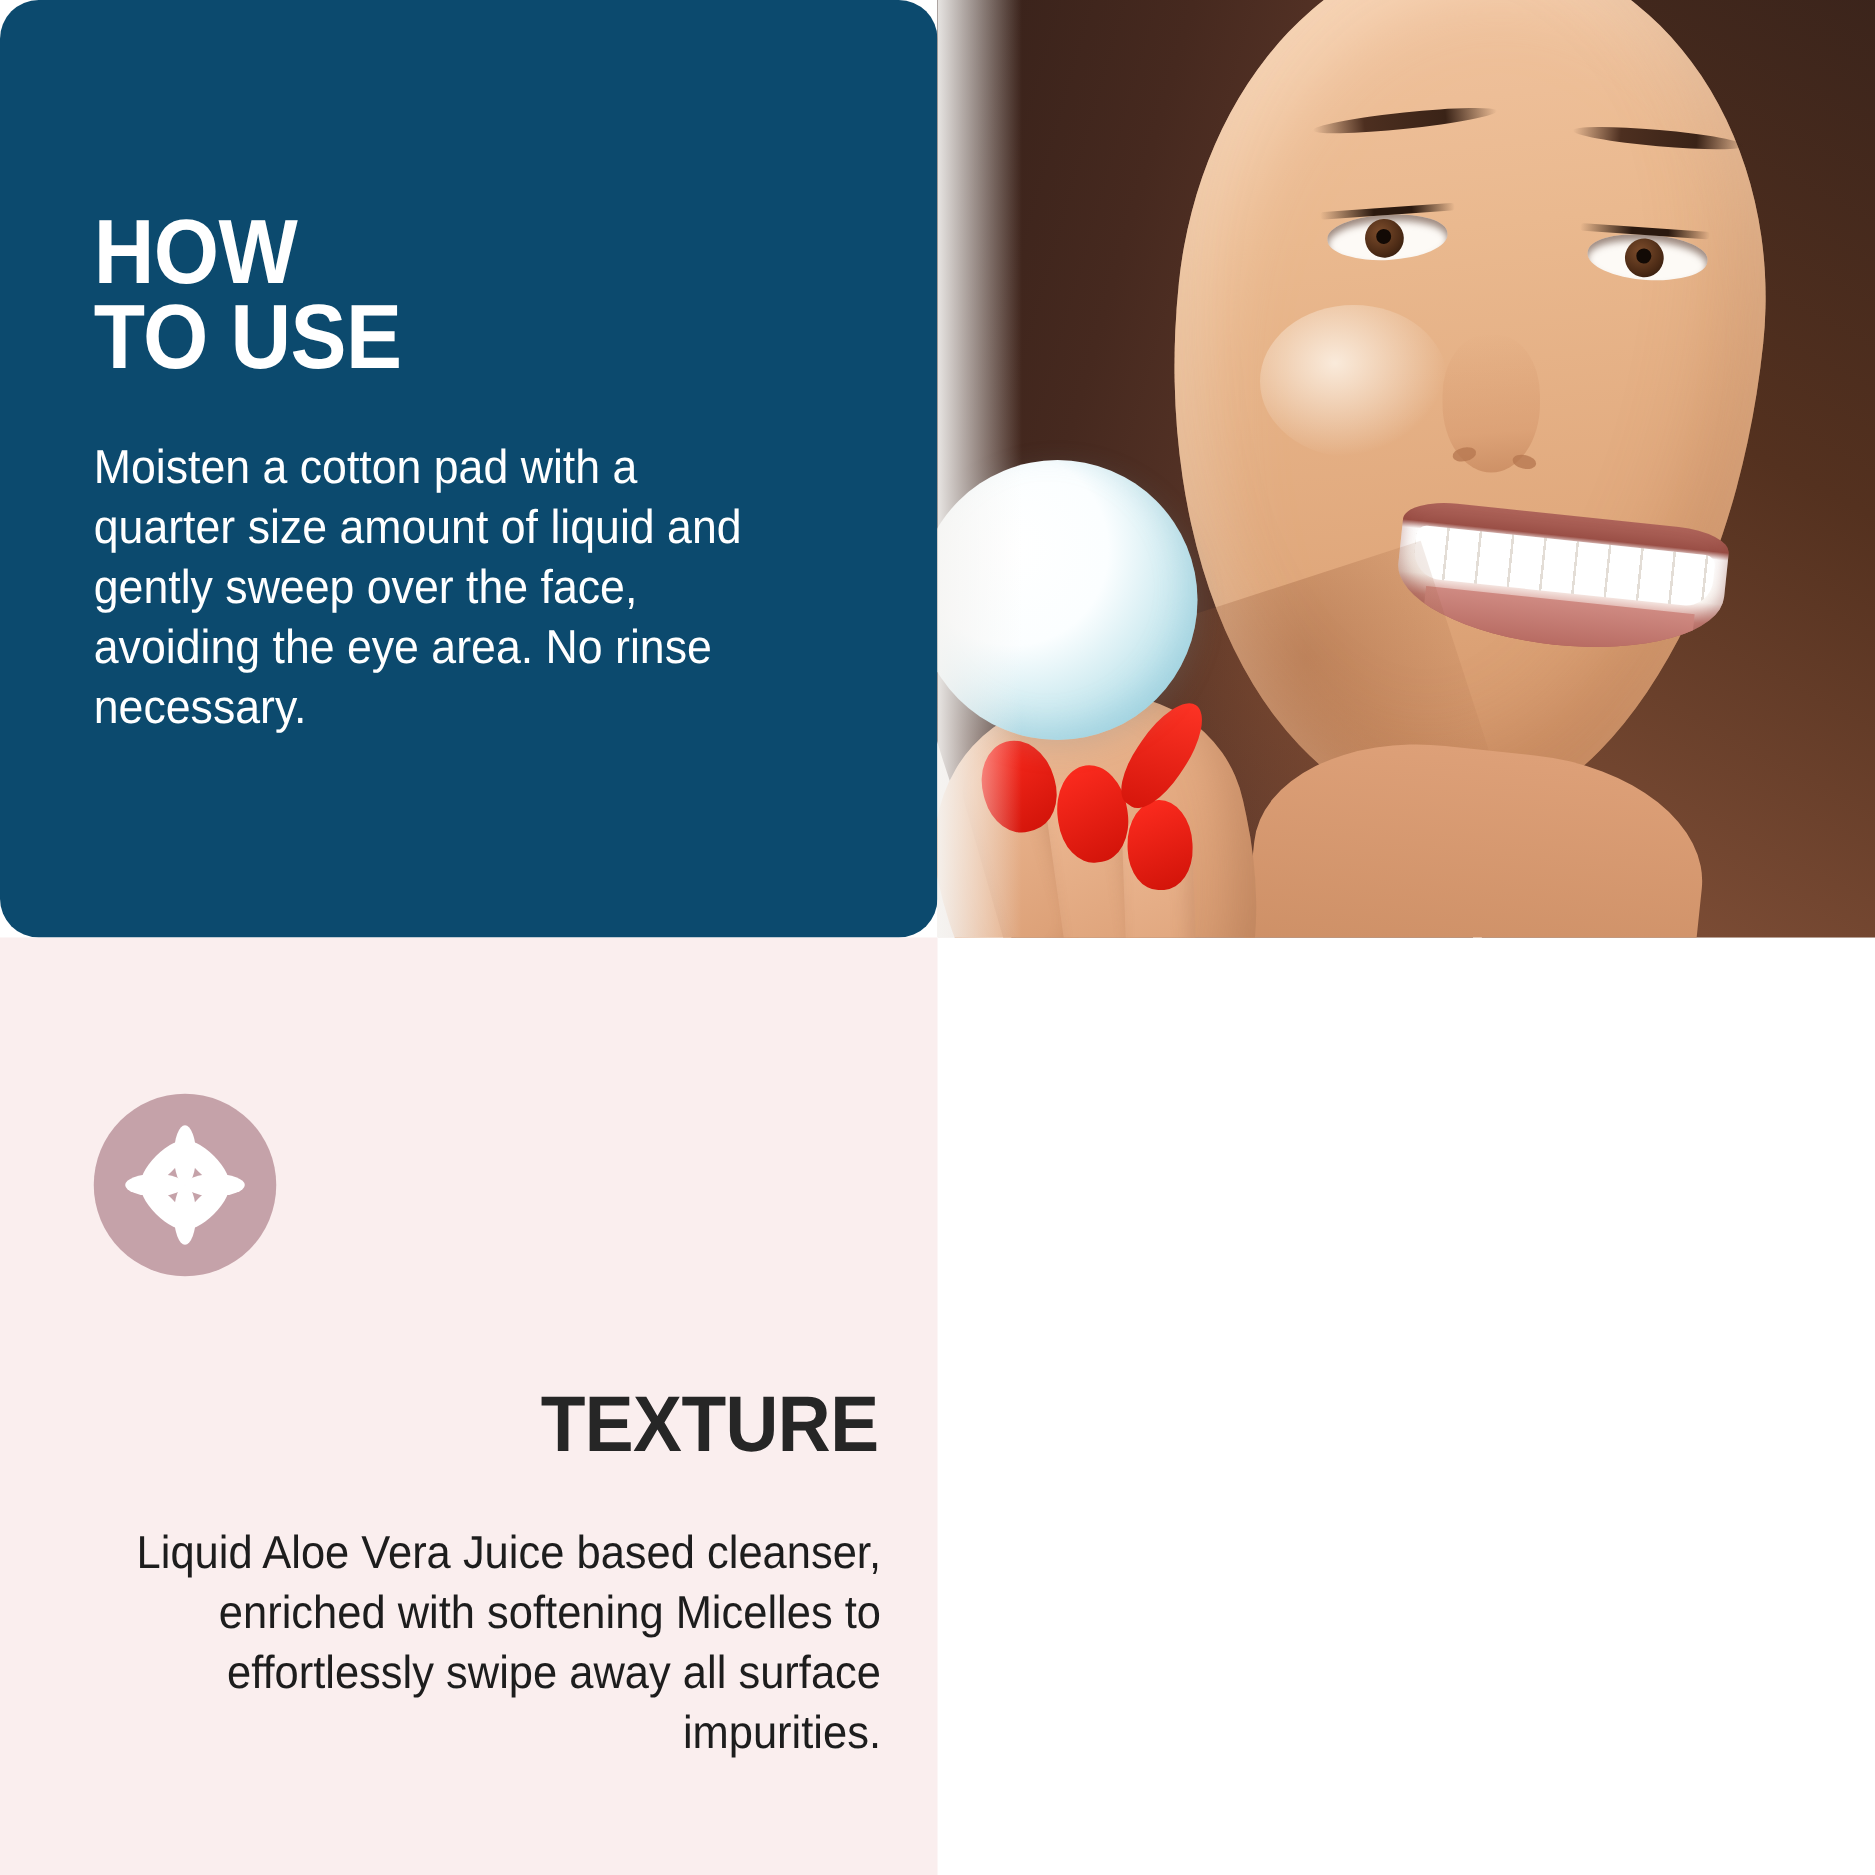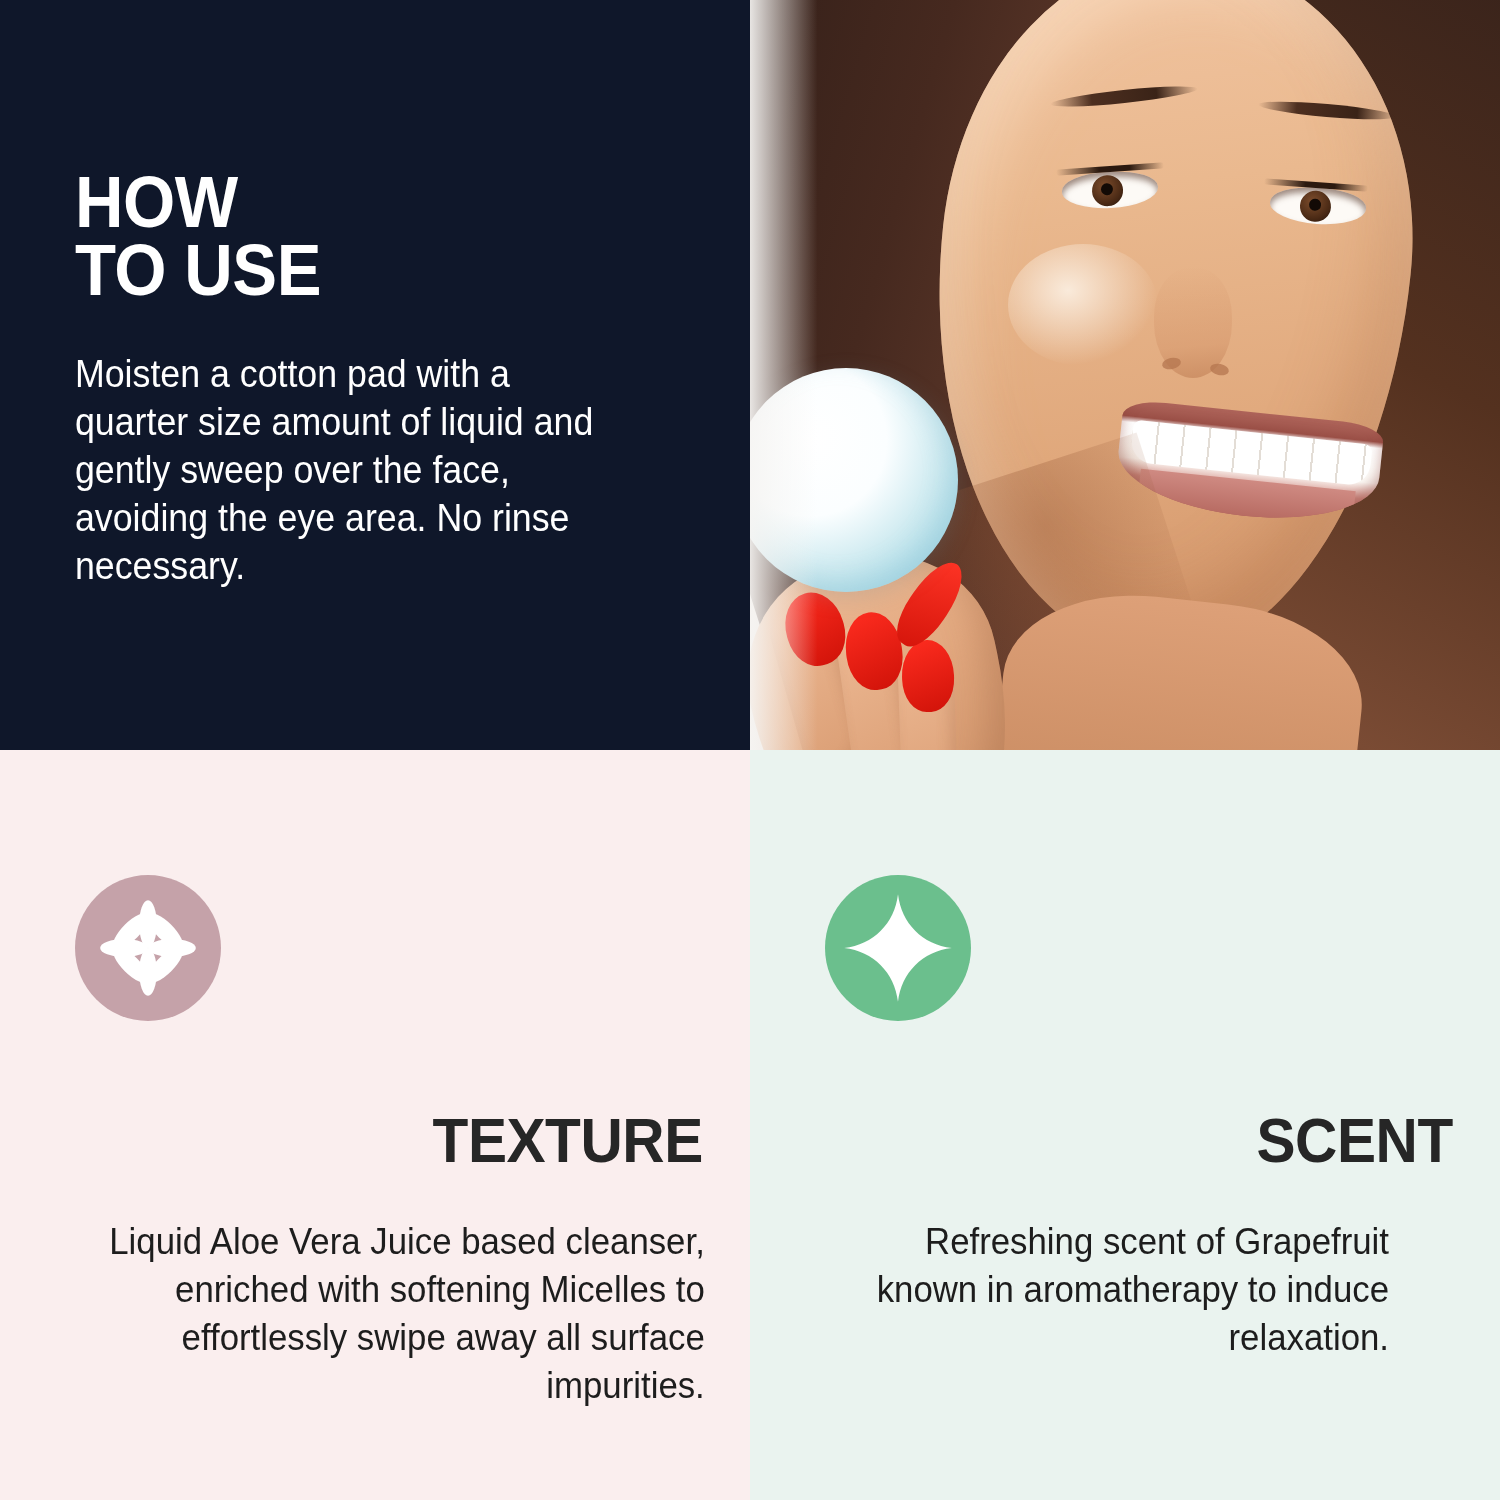--- a/index.html
+++ b/index.html
@@ -21,21 +21,21 @@
     grid-template-columns: 750px 750px;
     grid-template-rows: 750px 750px;
   }
 
   
   .quad {
     position: relative;
     overflow: hidden;
     box-sizing: border-box;
   }
-  .quad-howto   { background: #0f172a; }
+  .quad-howto   { background: #0c4a6e; border-radius: 31px; }
   .quad-photo   { background: #f4f3f1; }
   .quad-texture { background: #faeeee; }
   .quad-scent   { background: #eaf3ef; }
 
   
   .howto-inner {
     padding: 168px 0 0 75px;
   }
   .howto-title {
     color: #ffffff;
@@ -317,25 +317,14 @@
             <ellipse cx="66.3" cy="33.7" rx="8.5" ry="23" transform="rotate(-45 66.3 33.7)"></ellipse>
             <ellipse cx="33.7" cy="66.3" rx="8.5" ry="23" transform="rotate(-45 33.7 66.3)"></ellipse>
           </g>
         </svg>
       </div>
       <h2 class="feature-title">TEXTURE</h2>
       <p class="feature-body body-texture">Liquid Aloe Vera Juice based cleanser, enriched with softening Micelles to effortlessly swipe away all surface impurities.</p>
     </div>
   </section>
 
-  <section class="quad quad-scent">
-    <div class="feature-inner">
-      <div class="feature-icon icon-scent">
-        <svg width="112" height="112" viewBox="0 0 100 100" aria-hidden="true">
-          <path fill="#ffffff" d="M50 2 C53 28 72 47 98 50 C72 53 53 72 50 98 C47 72 28 53 2 50 C28 47 47 28 50 2 Z"></path>
-        </svg>
-      </div>
-      <h2 class="feature-title">SCENT</h2>
-      <p class="feature-body body-scent">Refreshing scent of Grapefruit known in aromatherapy to induce relaxation.</p>
-    </div>
-  </section>
 
 </div>
 
 </body></html>

